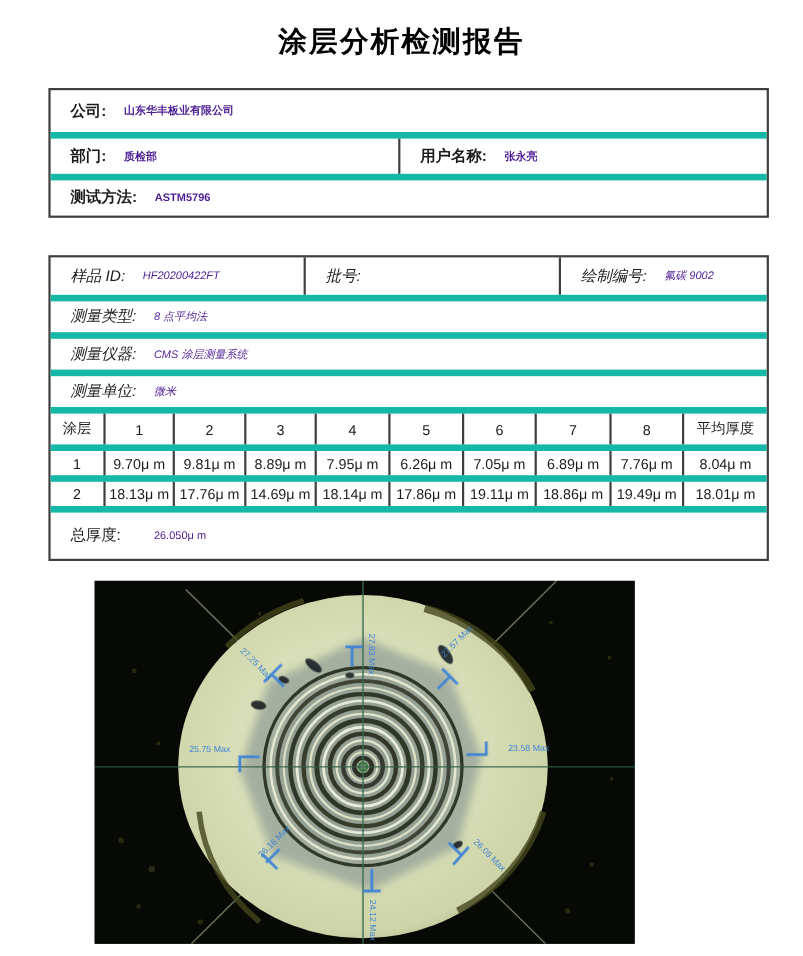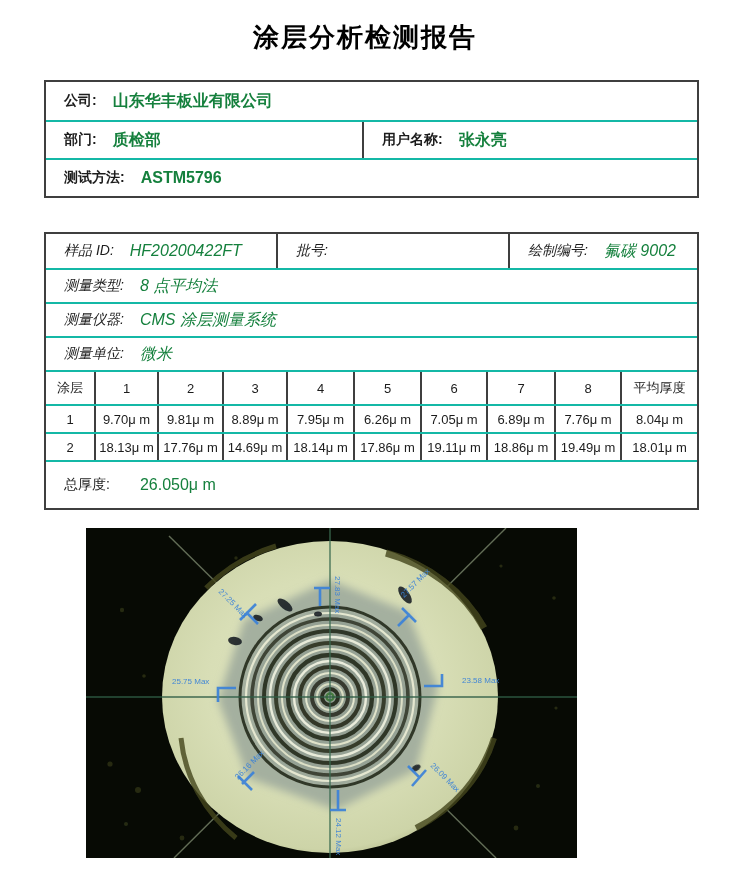--- a/index.html
+++ b/index.html
@@ -11,29 +11,29 @@
   }
   .page-title {
     position:absolute; top:20px; left:0; width:730px;
     text-align:center; font-size:26px; font-weight:bold; color:#000000;
     letter-spacing:2px;
   }
   .box {
     position:absolute; left:44px; width:655px;
     border:2px solid #3f3f3f; background:#fff;
   }
-  .row { display:flex; border-top:2px solid #14b8a6; }
+  .row { display:flex; border-top:6px solid #14b8a6; }
   .row:first-child { border-top:none; }
   .c {
     display:flex; align-items:center; padding-left:18px;
     border-left:2px solid #3f3f3f; overflow:hidden; white-space:nowrap;
   }
   .c:first-child { border-left:none; }
   .lbl { font-size:14px; color:#1c1c1c; }
-  .val { font-size:16px; color:#15803d; margin-left:16px; }
+  .val { font-size:10px; color:#4c1d95; margin-left:16px; }
   #info-table { top:80px; }
   #info-table .row { height:38px;font-weight:bold; }
   #info-table .w1 { width:316px; }
   #info-table .wf { flex:1; }
   #sample-table { top:232px; }
   .r-info { height:34px;font-style:italic; }
   .r-head { height:34px; }
   .r-data { height:28px; }
   .r-total { height:48px; }
   #sample-table .s1 { width:230px; }

